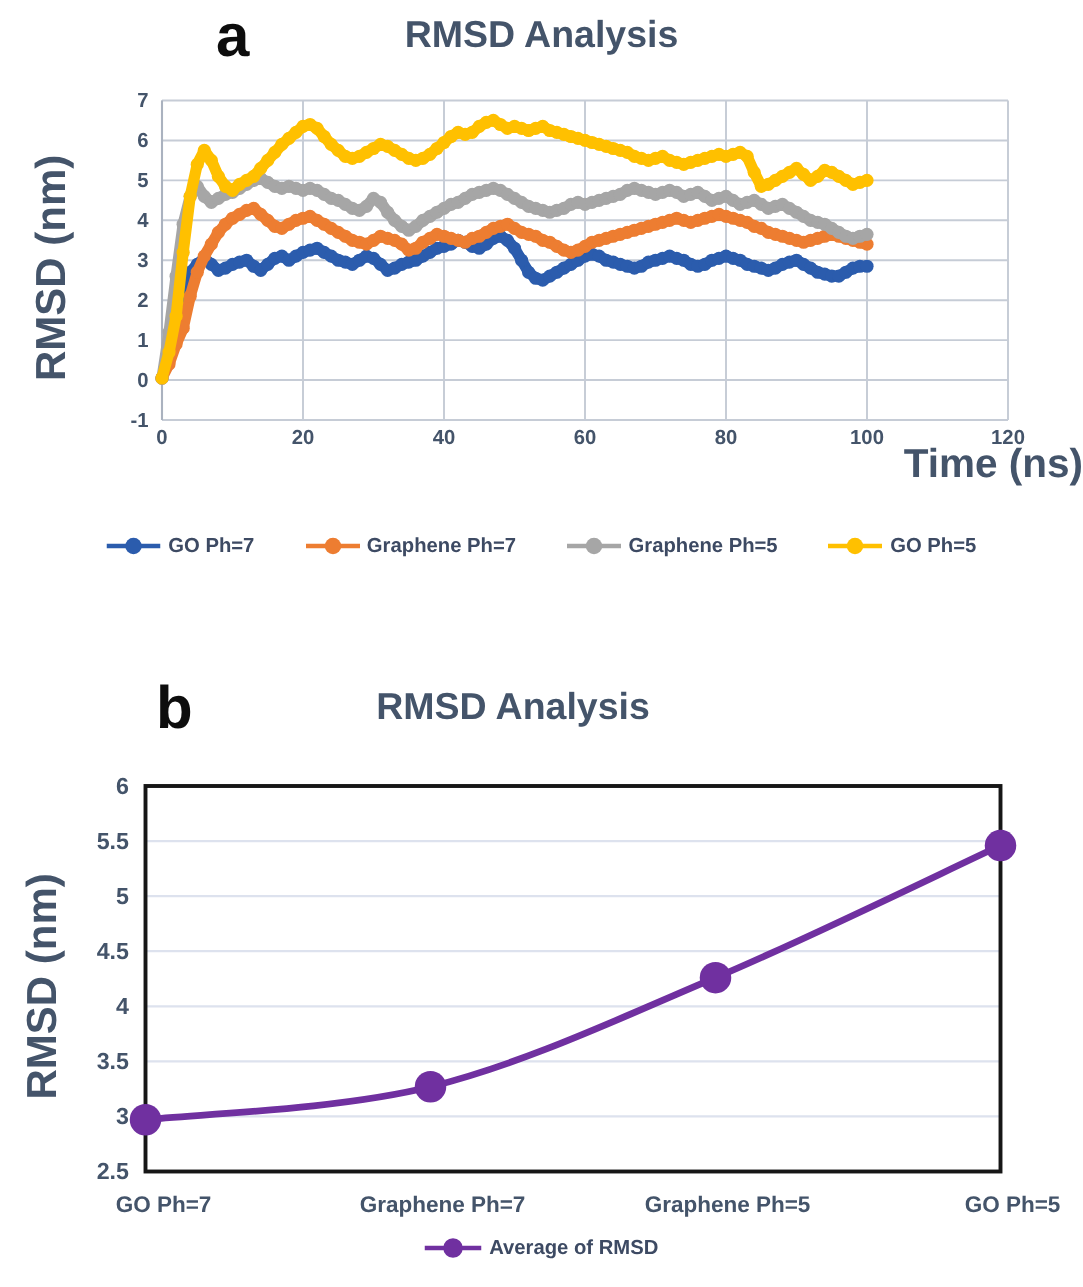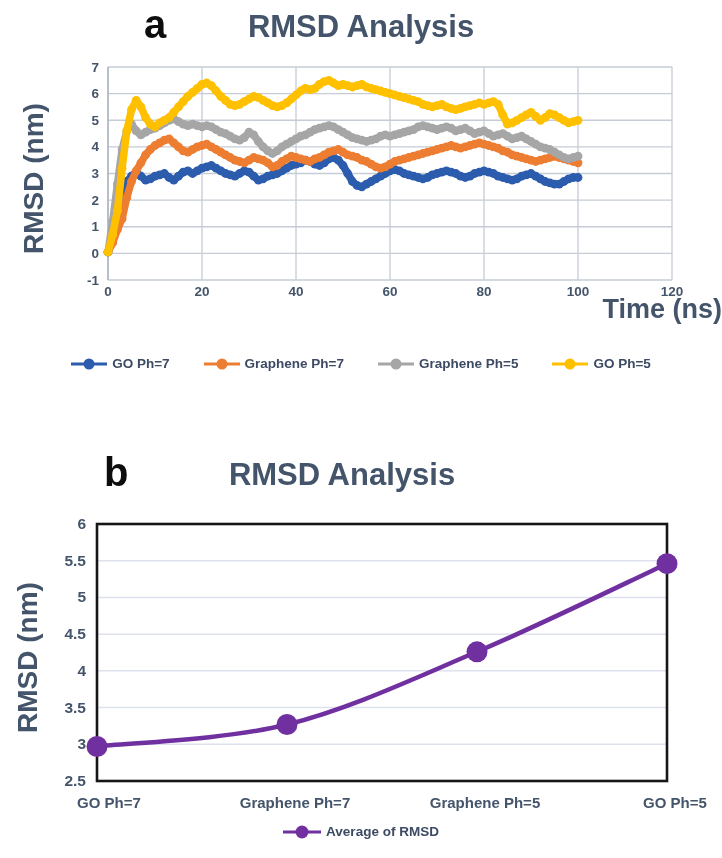--- a/index.html
+++ b/index.html
@@ -1,21 +1,21 @@
 <!DOCTYPE html>
 <html><head>
 <meta charset="utf-8">
 <style>
   html,body{margin:0;padding:0;background:#ffffff;}
   body{width:722px;height:858px;overflow:hidden;font-family:"Liberation Sans",sans-serif;}
   .page{position:relative;width:722px;height:858px;background:#ffffff;}
   .panel-letter{position:absolute;font-weight:700;font-size:40px;color:#0d0d0d;line-height:1;}
   .letter-a{left:144px;top:4px;}
   .letter-b{left:104px;top:452px;}
-  .chart-title{position:absolute;font-weight:700;font-size:31px;color:#44546A;line-height:1.2;}
+  .chart-title{position:absolute;font-weight:700;font-size:25px;color:#44546A;line-height:1.2;}
   .title-a{left:0;width:722px;text-align:center;top:8px;}
   .title-b{left:0;width:684px;text-align:center;top:456px;}
   .y-title{position:absolute;font-weight:700;font-size:28px;color:#44546A;writing-mode:vertical-rl;transform:rotate(180deg);text-align:center;white-space:nowrap;}
   .y-title-a{left:18px;top:88px;height:182px;}
   .y-title-b{left:12px;top:562px;height:192px;}
   .x-title{position:absolute;left:58px;width:664px;text-align:right;top:294px;font-weight:700;font-size:27px;color:#44546A;}
   svg.chart{position:absolute;left:0;}
   #chart-a{top:52px;}
   #chart-b{top:505px;}
   .legend{position:absolute;left:0;width:722px;display:flex;justify-content:center;align-items:center;color:#3d4a63;font-weight:700;font-size:13.5px;}

